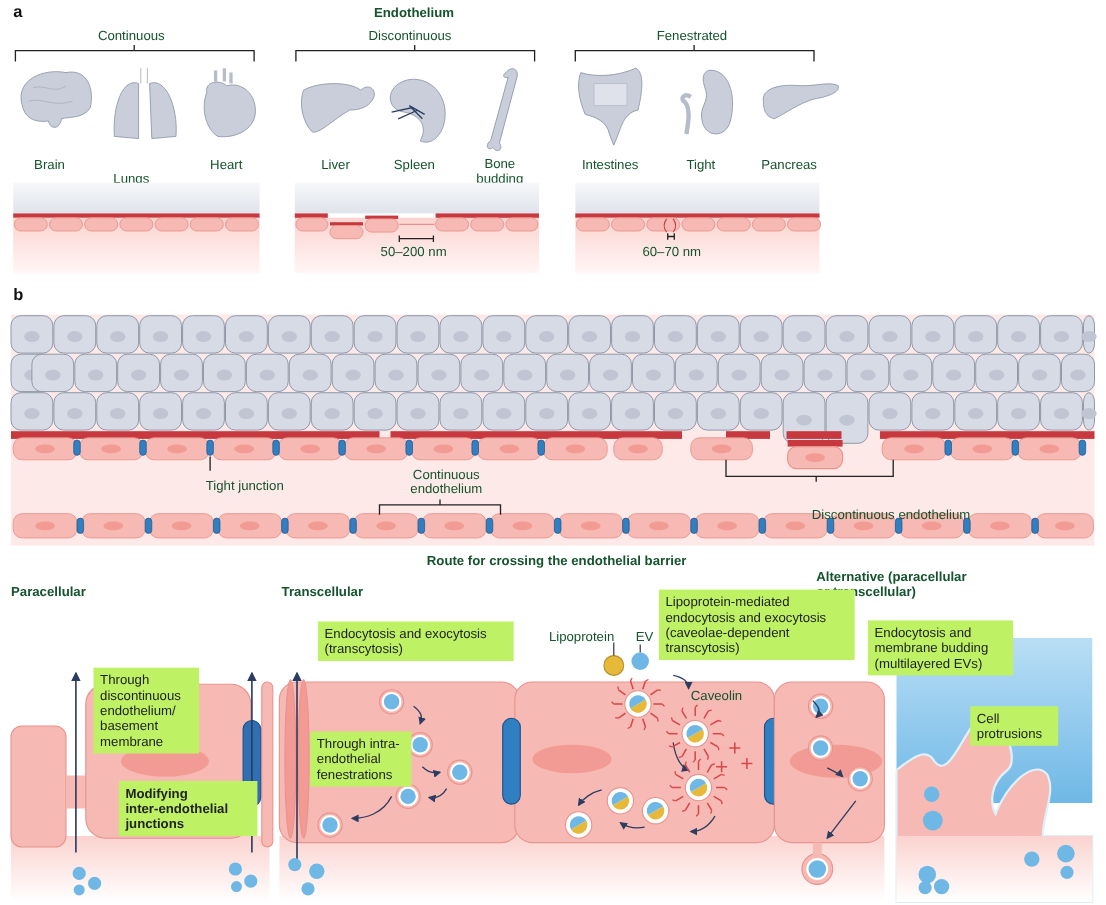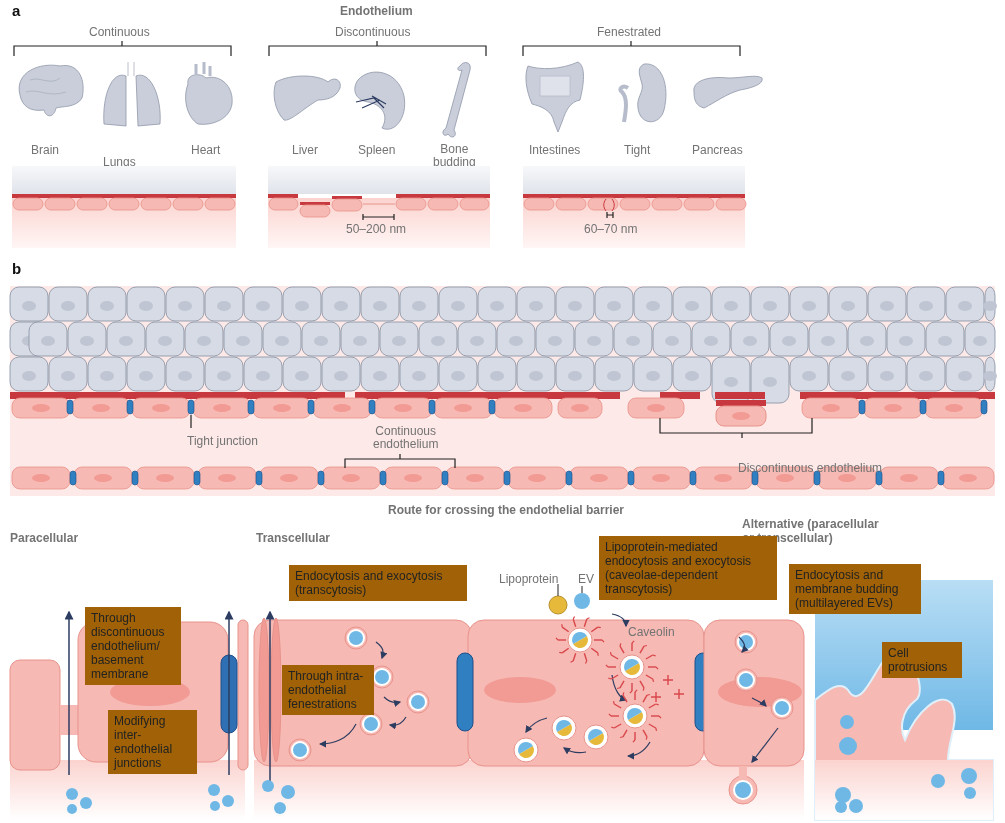--- a/index.html
+++ b/index.html
@@ -1,21 +1,21 @@
 <!DOCTYPE html>
 <html><head>
 <meta charset="utf-8">
 <style>
   html, body { margin:0; padding:0; background:#ffffff; }
   body { width:1005px; height:823px; position:relative; overflow:hidden;
          font-family:"Liberation Sans", sans-serif; color:#1d1d1f; }
-  .lbl { position:absolute; font-size:12px; color:#737373; white-space:nowrap; }
+  .lbl { position:absolute; font-size:12px; color:#14532d; white-space:nowrap; }
   .panel-letter { position:absolute; font-weight:bold; font-size:15px; color:#111; }
   .bold { font-weight:bold; }
-  .callout { position:absolute; background:#a16207; color:#222; font-size:12px;
+  .callout { position:absolute; background:#bef264; color:#222; font-size:12px;
              line-height:14px; padding:4px 6px; box-sizing:border-box; }
   svg { position:absolute; left:0; top:0; overflow:visible; }
   .center { text-align:center; }
 </style>
 </head>
 <body>
 
 <div class="panel-letter" style="left:12px;top:2px;">a</div>
 <div class="lbl bold" style="left:340px;top:4px;">Endothelium</div>
 
@@ -659,21 +659,21 @@
   </g>
 </svg>
 
 <div class="callout" style="left:85px;top:607px;width:96px;">
   <div>Through</div>
   <div>discontinuous</div>
   <div>endothelium/</div>
   <div>basement</div>
   <div>membrane</div>
 </div>
-<div class="callout" style="left:108px;top:710px;width:89px;">
+<div class="callout" style="left:108px;top:710px;width:126px;font-weight:bold;">
   <div>Modifying</div>
   <div>inter-endothelial</div>
   <div>junctions</div>
 </div>
 <div class="callout" style="left:289px;top:565px;width:178px;">
   <div>Endocytosis and exocytosis</div>
   <div>(transcytosis)</div>
 </div>
 <div class="callout" style="left:282px;top:665px;width:92px;">
   <div>Through intra-</div>

